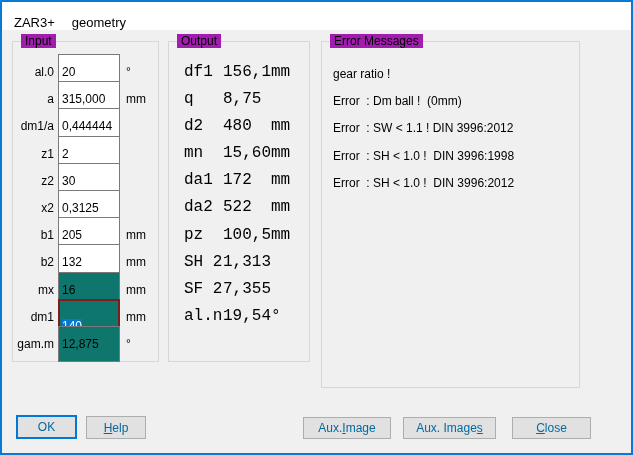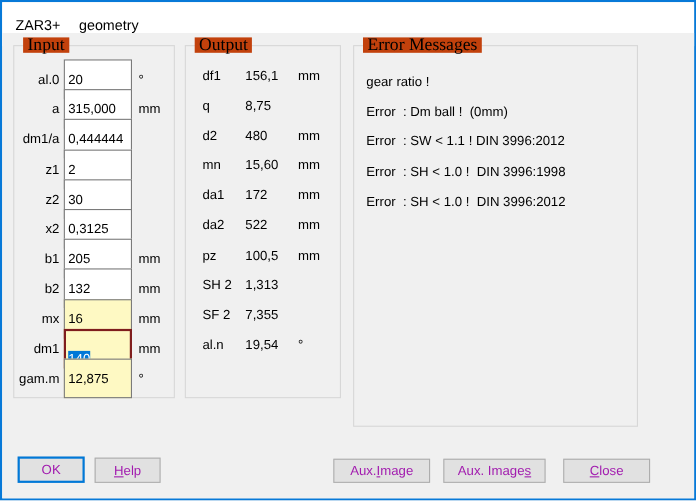--- a/index.html
+++ b/index.html
@@ -10,44 +10,44 @@
     font-family:"Liberation Sans",sans-serif;color:#000;
   }
   .titlebar{
     height:40px;background:#ffffff;display:flex;align-items:center;
     padding-left:12px;font-size:13px;
   }
   .title-doc{margin-left:17px;}
   .client{position:absolute;left:0;top:28px;right:0;bottom:0;background:#f0f0f0;}
   .group{position:absolute;border:1px solid #d7d7d7;}
   .group-label{
-    position:absolute;top:-8px;left:8px;background:#c2410c;
-    padding:0 4px;font-size:16px;line-height:14px;font-family:Liberation Serif, serif;
+    position:absolute;top:-8px;left:8px;background:#a21caf;
+    padding:0 4px;font-size:12px;line-height:14px;
   }
   .rows{position:absolute;top:20px;left:0;right:0;}
   .irow{display:flex;align-items:center;height:20px;margin-bottom:7.2px;font-size:12px;}
   .ilbl{width:41px;text-align:right;margin-right:4px;white-space:nowrap;}
   .ifield{
     width:62px;height:36px;border:1px solid #7a7a7a;background:#ffffff;
     display:flex;align-items:center;padding:0 3px;font-size:12px;overflow:hidden;
   }
-  .ifield.yellow{background:#fef9c3;}
+  .ifield.yellow{background:#0f766e;}
   .ifield.focused{border:2px solid #7f1d1d;padding:0 2px;align-items:flex-end;}
   .sel{background:#0078d7;color:#ffffff;}
   .iunit{margin-left:6px;font-size:12px;}
   .orows{position:absolute;top:20px;left:15px;right:0;}
-  .orow{display:flex;align-items:flex-start;height:20px;margin-bottom:7.1px;font-size:12px;}
+  .orow{display:flex;align-items:center;height:20px;margin-bottom:7.1px;font-size:16px;font-family:Liberation Mono, monospace;}
   .olbl{width:39px;white-space:nowrap;}
   .oval{width:48px;}
   .ounit{}
   .elines{position:absolute;top:22px;left:11px;right:4px;}
   .eline{height:20px;line-height:20px;margin-bottom:7.2px;font-size:12px;white-space:pre;overflow:hidden;}
   .btn{
     position:absolute;background:#e1e1e1;border:1px solid #adadad;
-    font-family:"Liberation Sans",sans-serif;font-size:12px;color:#a21caf;
+    font-family:"Liberation Sans",sans-serif;font-size:12px;color:#0369a1;
     display:flex;align-items:center;justify-content:center;padding:0;cursor:default;
   }
   .btn.default{border:2px solid #0078d7;}
   .u{text-decoration:underline;}
 </style>
 </head>
 <body>
 
 <div class="window">
   <div class="titlebar">

